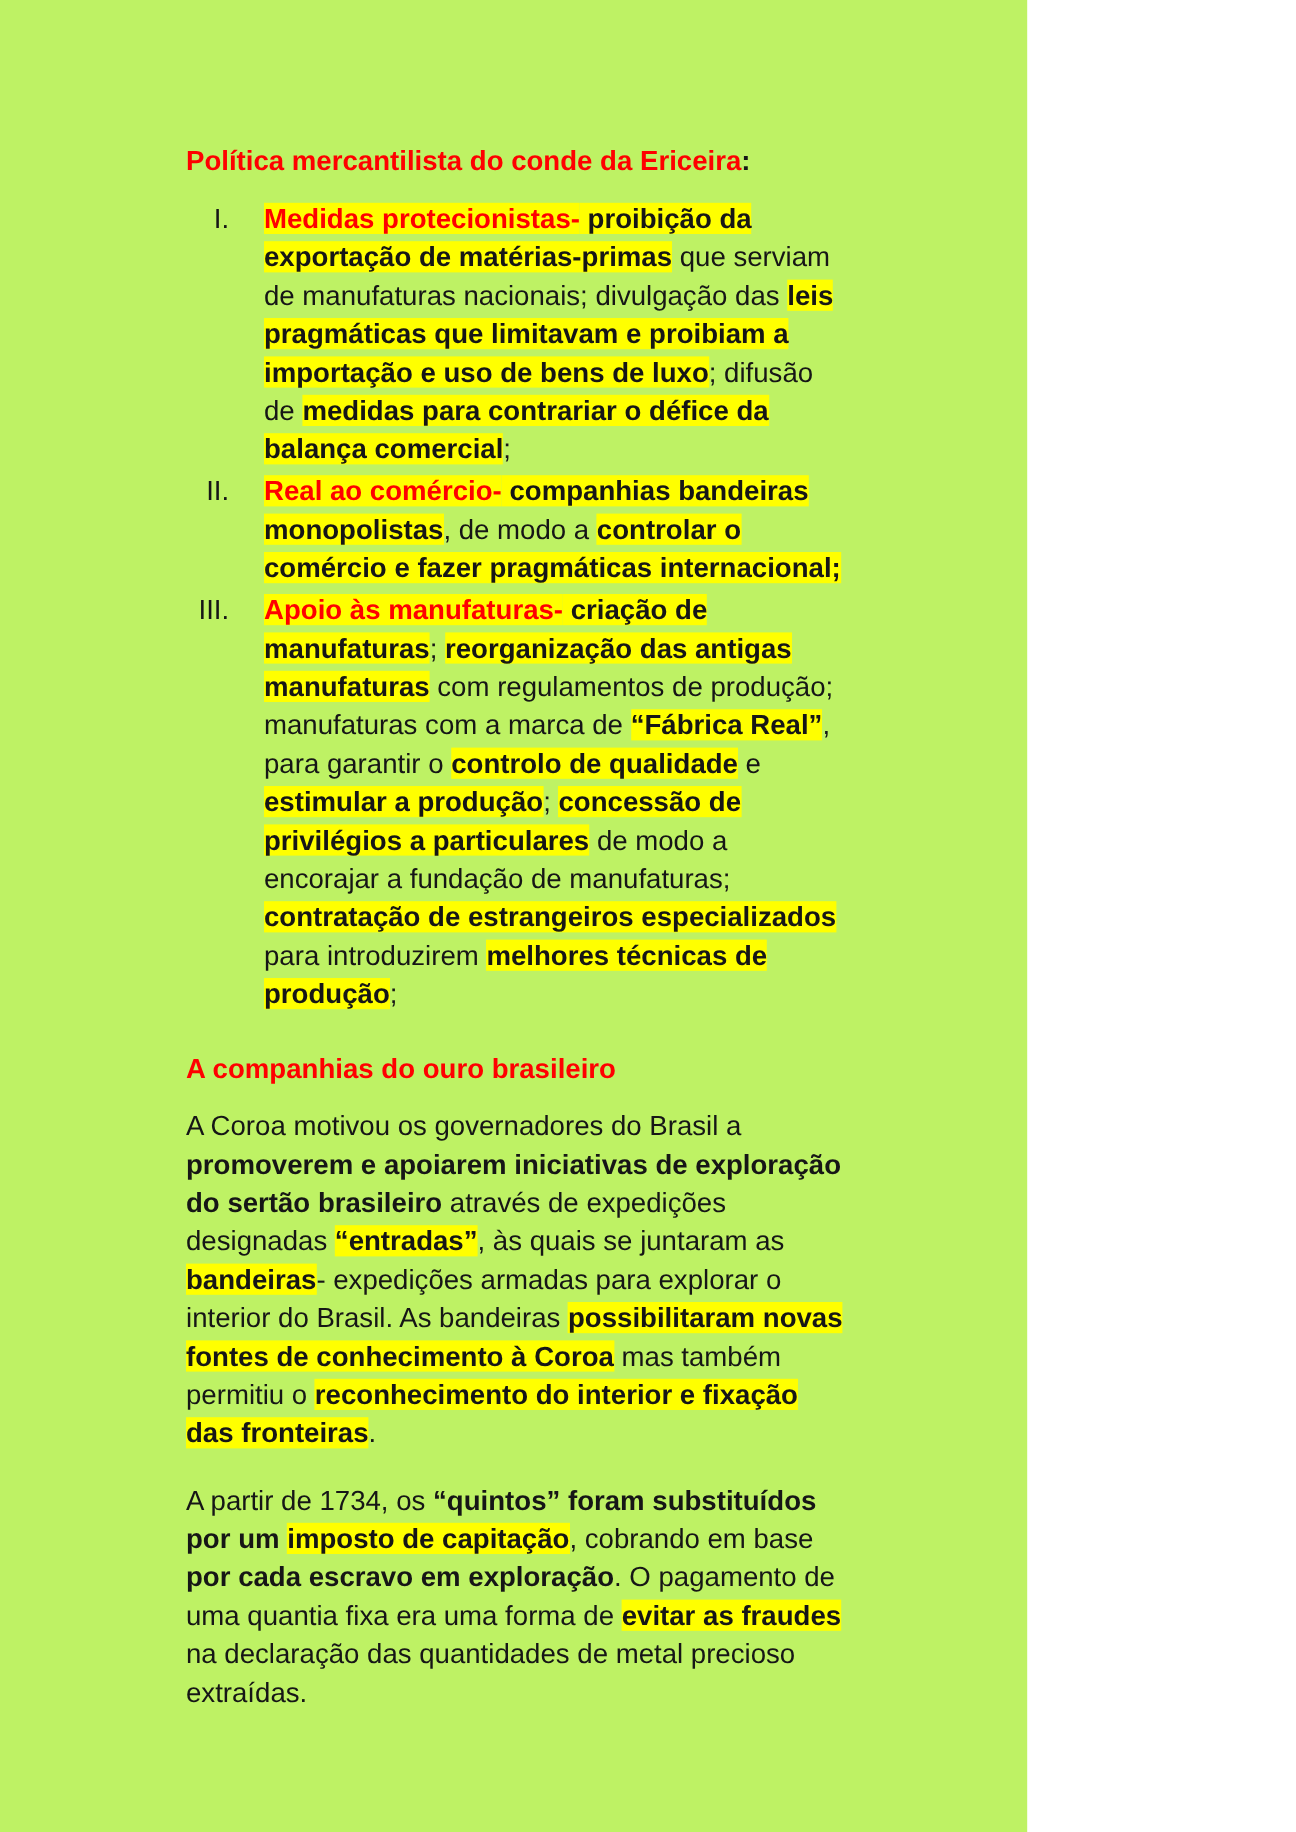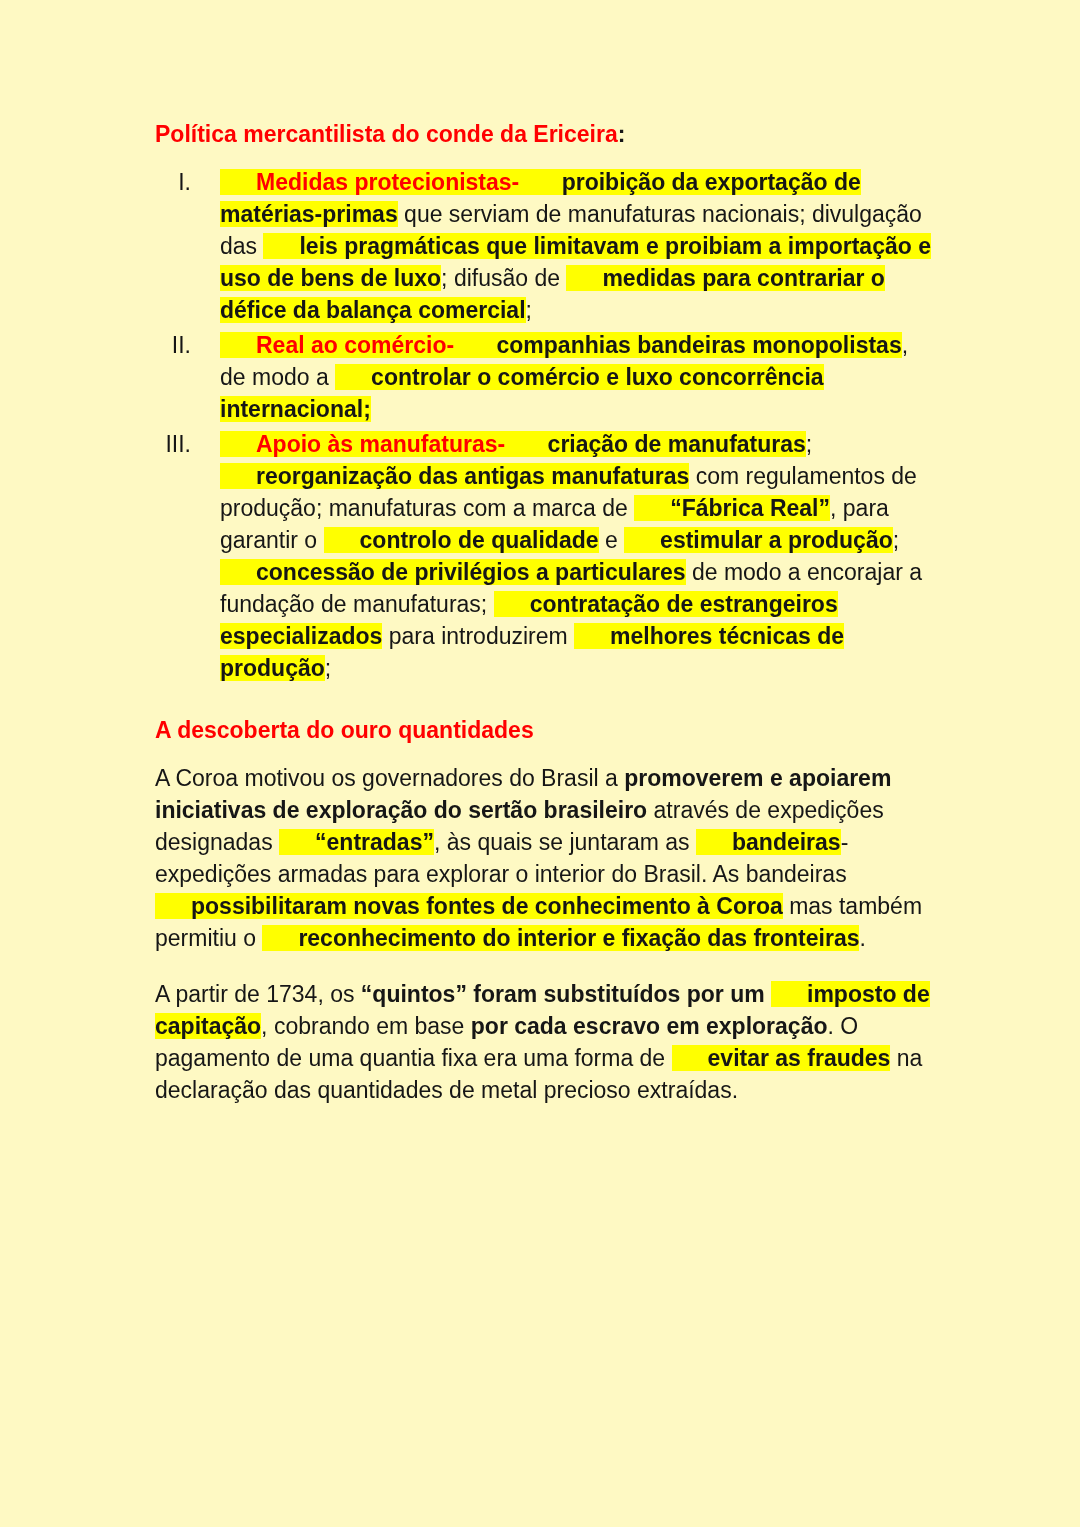--- a/index.html
+++ b/index.html
@@ -9,24 +9,24 @@
   }
   body {
     width: 1080px;
     height: 1527px;
     font-family: "Liberation Sans", sans-serif;
     color: #161616;
     overflow: hidden;
   }
   .page {
     box-sizing: border-box;
-    width: 1080px;
+    width: 856px;
     height: 1527px;
     padding: 118px 148px 40px 155px;
-    background: #fef9c3;
+    background: #bef264;
   }
   .content {
     font-size: 23px;
     line-height: 32px;
   }
   .heading {
     font-size: 23px;
     line-height: 32px;
     font-weight: bold;
     margin: 30px 0 16px 0;
@@ -48,40 +48,40 @@
   .marker {
     flex: 0 0 36px;
     text-align: right;
     white-space: nowrap;
   }
   .item-body {
     flex: 1 1 auto;
     padding-left: 29px;
   }
   .seg-b { font-weight: bold; }
-  .seg-h { background: var(--highlight-yellow, #ffff00); padding-left: 36px; }
+  .seg-h { background: var(--highlight-yellow, #ffff00); }
   .seg-r { color: var(--accent-red, #ff0000); }
 </style>
 </head>
 <body style="color: rgb(22, 22, 22); background: rgb(255, 255, 255);">
 
 <div class="page">
   <div class="content">
       <h2 class="heading"><span class="seg-b seg-r ">Política mercantilista do conde da Ericeira</span><span class="seg-b ">:</span></h2>
       <div class="roman-list">
         <div class="list-item">
           <span class="marker">I.</span>
           <span class="item-body"><span class="seg-b seg-h seg-r ">Medidas protecionistas-</span><span class="seg-b seg-h "> proibição da exportação de matérias-primas</span><span class=""> que serviam de manufaturas nacionais; divulgação das </span><span class="seg-b seg-h ">leis pragmáticas que limitavam e proibiam a importação e uso de bens de luxo</span><span class="">; difusão de </span><span class="seg-b seg-h ">medidas para contrariar o défice da balança comercial</span><span class="">;</span></span>
         </div>
         <div class="list-item">
           <span class="marker">II.</span>
-          <span class="item-body"><span class="seg-b seg-h seg-r ">Real ao comércio-</span><span class="seg-b seg-h "> companhias bandeiras monopolistas</span><span class="">, de modo a </span><span class="seg-b seg-h ">controlar o comércio e luxo concorrência internacional;</span></span>
+          <span class="item-body"><span class="seg-b seg-h seg-r ">Real ao comércio-</span><span class="seg-b seg-h "> companhias bandeiras monopolistas</span><span class="">, de modo a </span><span class="seg-b seg-h ">controlar o comércio e fazer pragmáticas internacional;</span></span>
         </div>
         <div class="list-item">
           <span class="marker">III.</span>
           <span class="item-body"><span class="seg-b seg-h seg-r ">Apoio às manufaturas-</span><span class="seg-b seg-h "> criação de manufaturas</span><span class="">; </span><span class="seg-b seg-h ">reorganização das antigas manufaturas</span><span class=""> com regulamentos de produção; manufaturas com a marca de </span><span class="seg-b seg-h ">“Fábrica Real”</span><span class="">, para garantir o </span><span class="seg-b seg-h ">controlo de qualidade</span><span class=""> e </span><span class="seg-b seg-h ">estimular a produção</span><span class="">; </span><span class="seg-b seg-h ">concessão de privilégios a particulares</span><span class=""> de modo a encorajar a fundação de manufaturas; </span><span class="seg-b seg-h ">contratação de estrangeiros especializados</span><span class=""> para introduzirem </span><span class="seg-b seg-h ">melhores técnicas de produção</span><span class="">;</span></span>
         </div>
       </div>
-      <h2 class="heading"><span class="seg-b seg-r ">A descoberta do ouro quantidades</span></h2>
+      <h2 class="heading"><span class="seg-b seg-r ">A companhias do ouro brasileiro</span></h2>
       <p class="para"><span class="">A Coroa motivou os governadores do Brasil a </span><span class="seg-b ">promoverem e apoiarem iniciativas de exploração do sertão brasileiro</span><span class=""> através de expedições designadas </span><span class="seg-b seg-h ">“entradas”</span><span class="">, às quais se juntaram as </span><span class="seg-b seg-h ">bandeiras</span><span class="">- expedições armadas para explorar o interior do Brasil. As bandeiras </span><span class="seg-b seg-h ">possibilitaram novas fontes de conhecimento à Coroa</span><span class=""> mas também permitiu o </span><span class="seg-b seg-h ">reconhecimento do interior e fixação das fronteiras</span><span class="">.</span></p>
       <p class="para"><span class="">A partir de 1734, os </span><span class="seg-b ">“quintos” foram substituídos por um </span><span class="seg-b seg-h ">imposto de capitação</span><span class="">, cobrando em base </span><span class="seg-b ">por cada escravo em exploração</span><span class="">. O pagamento de uma quantia fixa era uma forma de </span><span class="seg-b seg-h ">evitar as fraudes</span><span class=""> na declaração das quantidades de metal precioso extraídas.</span></p>
     </div>
 </div>
 
 </body></html>

